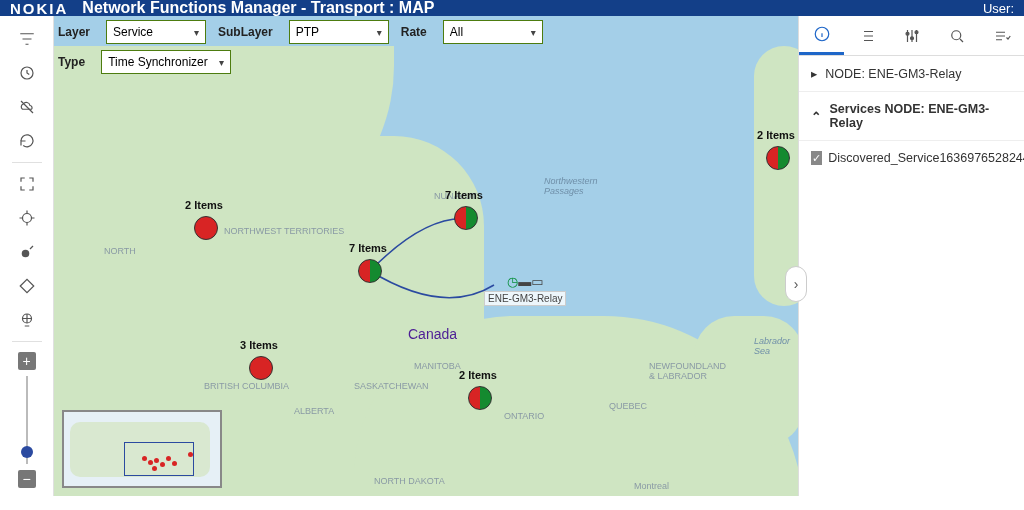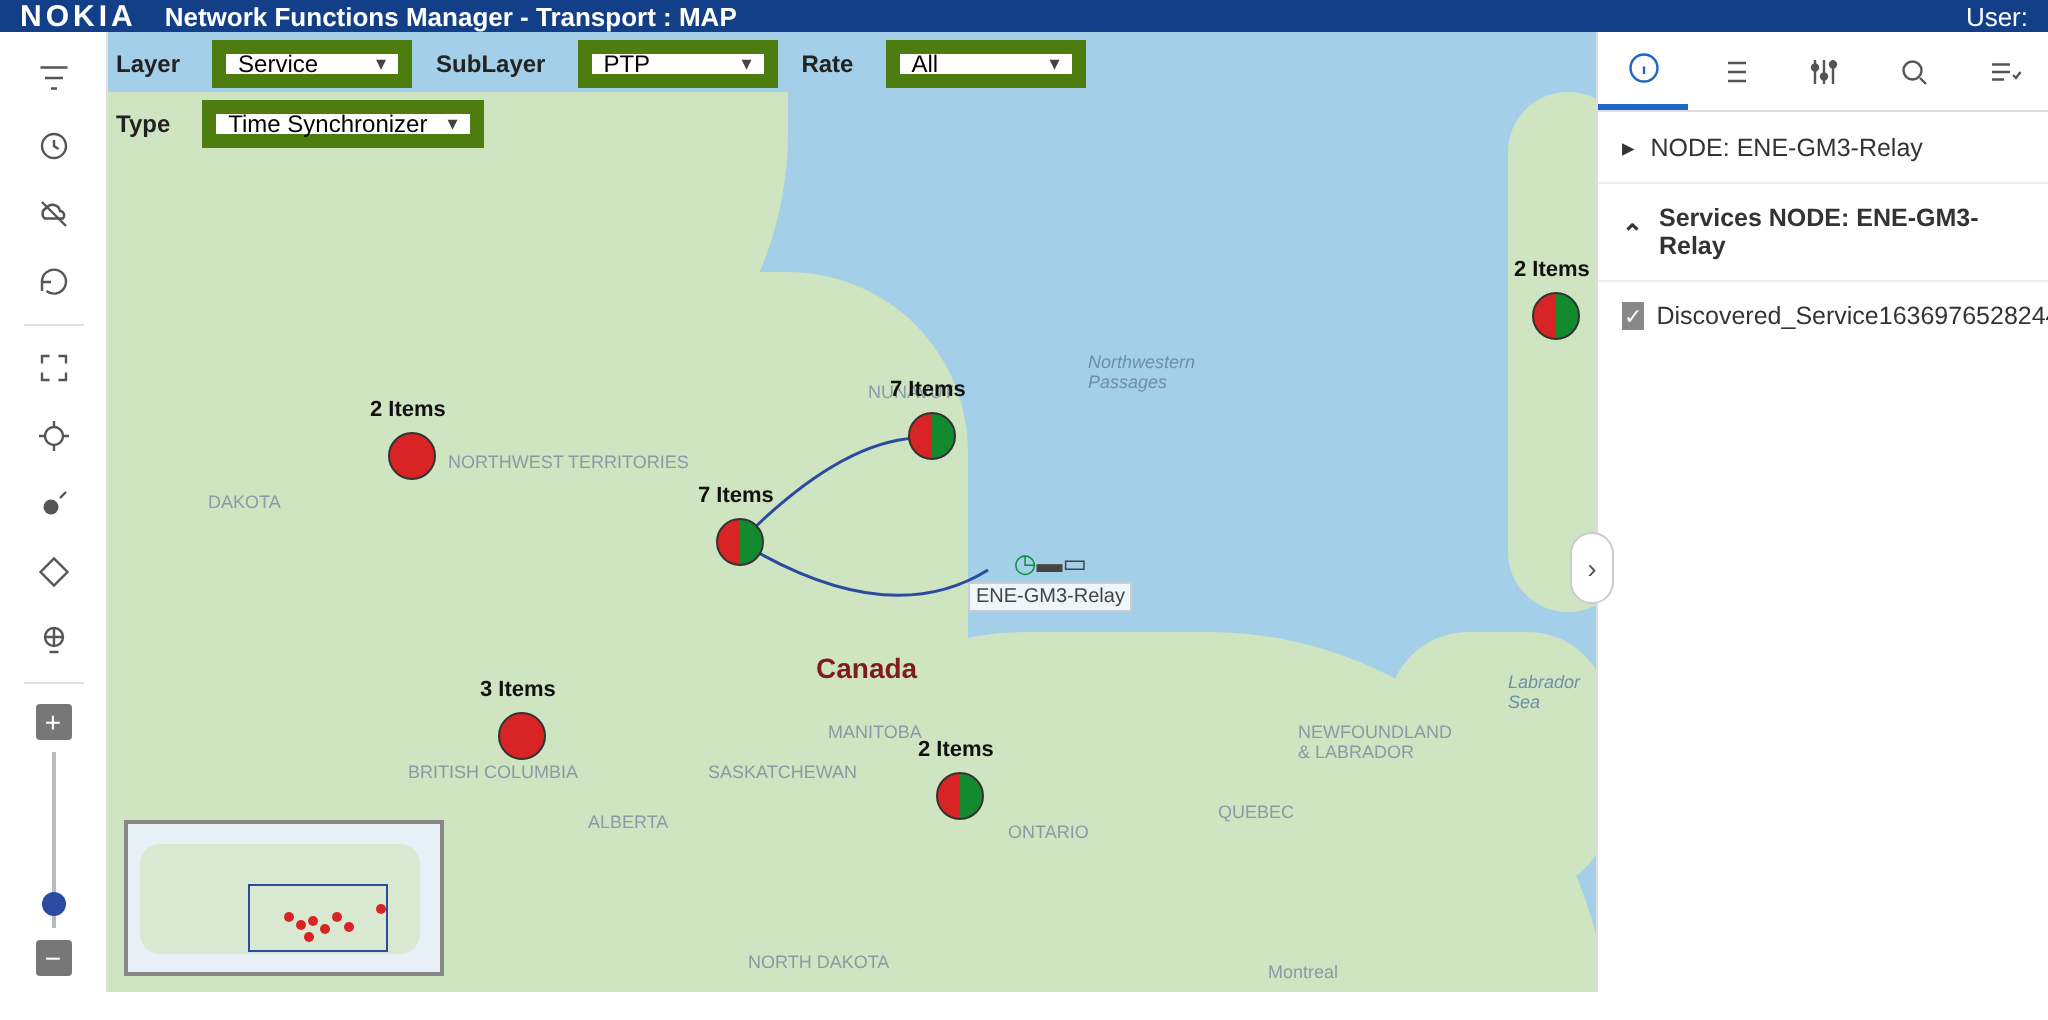--- a/index.html
+++ b/index.html
@@ -1,44 +1,44 @@
 <!DOCTYPE html>
 <html><head>
 <meta charset="utf-8">
 <style>
   * { box-sizing: border-box; margin: 0; padding: 0; }
   html, body { width: 1024px; height: 510px; font-family: Arial, Helvetica, sans-serif; font-size: 13px; background: #fff; overflow: hidden; }
   .header { height: 16px; background: #133f88; color: #fff; display: flex; align-items: center; padding: 0 10px; }
   .header .brand { font-weight: bold; letter-spacing: 2px; font-size: 15px; }
-  .header .title { margin-left: 14px; font-size: 13px; font-weight: 600; }
+  .header .title { margin-left: 14px; font-size: 16px; font-weight: 600; }
   .header .user { margin-left: auto; font-size: 13px; }
   .body { display: flex; height: 480px; }
   .left-tools { width: 54px; border-right: 1px solid #e0e0e0; display: flex; flex-direction: column; align-items: center; padding-top: 6px; background: #fff; }
   .left-tools .tool { width: 32px; height: 28px; margin: 3px 0; display: flex; align-items: center; justify-content: center; color: #555; border-radius: 4px; cursor: pointer; }
   .left-tools .sep { width: 30px; height: 1px; background: #e0e0e0; margin: 4px 0; }
   .left-tools svg { width: 18px; height: 18px; stroke: #555; fill: none; stroke-width: 1.6; }
   .slider-box { margin-top: 6px; display: flex; flex-direction: column; align-items: center; }
   .slider-box .sq { width: 18px; height: 18px; background: #777; color: #fff; font-size: 14px; display:flex; align-items:center; justify-content:center; border-radius:2px; cursor:pointer; }
   .slider-box .rail { width: 2px; height: 88px; background: #bbb; margin: 6px 0; position: relative; }
   .slider-box .knob { width: 12px; height: 12px; border-radius: 50%; background: #2b4aa0; position: absolute; left: -5px; top: 70px; cursor: pointer; }
 
   .map-area { flex: 1; position: relative; background: #a4cfe8; overflow: hidden; }
   .filters { position: absolute; top: 4px; left: 4px; z-index: 20; background: rgba(255,255,255,0.0); display:flex; flex-direction:column; gap:6px; }
   .filters .row { display: flex; gap: 12px; align-items: center; }
   .filters label { font-weight: bold; font-size: 12px; color: #222; margin-right:4px; }
-  .sel { display: inline-flex; align-items: center; border: 7px solid #4d7c0f; background: #fff; height: 24px; padding: 0 6px; font-size: 12px; min-width: 100px; justify-content: space-between; cursor: pointer; }
+  .sel { display: inline-flex; align-items: center; border: 1px solid #4d7c0f; background: #fff; height: 24px; padding: 0 6px; font-size: 12px; min-width: 100px; justify-content: space-between; cursor: pointer; }
   .sel .caret { font-size: 10px; color: #444; margin-left: 10px; }
 
   .land { position: absolute; background: #cfe5c2; }
   .land.l1 { left: 0; top: 120px; width: 430px; height: 360px; border-top-right-radius: 90px; }
   .land.l2 { left: 300px; top: 300px; width: 450px; height: 200px; border-top-left-radius: 160px; border-top-right-radius: 200px; }
   .land.l3 { left: 0; top: 30px; width: 340px; height: 200px; border-bottom-right-radius: 180px; }
   .land.l4 { left: 640px; top: 300px; width: 110px; height: 130px; border-radius: 40px; }
   .land.l5 { left: 700px; top: 30px; width: 60px; height: 260px; border-radius: 30px; }
-  .country-label { position: absolute; color: #7f1d1d; font-size: 14px; font-weight: 700; }
+  .country-label { position: absolute; color: #4c1d95; font-size: 14px; font-weight: 400; }
   .country-label.canada { left: 354px; top: 310px; }
   .map-sub { position:absolute; color:#8a9aa5; font-size:9px; }
 
   svg.lines { position: absolute; left: 0; top: 0; width: 100%; height: 100%; z-index: 5; pointer-events:none; }
 
   .node { position: absolute; width: 24px; height: 24px; border-radius: 50%; z-index: 10; cursor:pointer; border:1px solid #333; }
   .node .lbl { position: absolute; top: -18px; left: -10px; font-size: 11px; font-weight: bold; color: #111; white-space: nowrap; }
   .node.red { background: #d82424; }
   .node.split { background: linear-gradient(90deg, #d82424 50%, #148a2f 50%); }
   .device-ico { position:absolute; z-index:10; color:#444; font-size:13px; text-align:center; }
@@ -134,21 +134,21 @@
   </div>
 
   <div class="map-area">
     <div class="land l3"></div>
     <div class="land l1"></div>
     <div class="land l2"></div>
     <div class="land l4"></div>
     <div class="land l5"></div>
     <div class="country-label canada">Canada</div>
     <div class="map-sub" style="left:170px; top:210px;">NORTHWEST TERRITORIES</div>
-    <div class="map-sub" style="left:50px; top:230px;">DAKOTA</div>
+    <div class="map-sub" style="left:50px; top:230px;">NORTH</div>
     <div class="map-sub" style="left:130px; top:365px;margin-left:20px;">BRITISH COLUMBIA</div>
     <div class="map-sub" style="left:240px; top:390px;">ALBERTA</div>
     <div class="map-sub" style="left:300px; top:365px;">SASKATCHEWAN</div>
     <div class="map-sub" style="left:360px; top:345px;">MANITOBA</div>
     <div class="map-sub" style="left:450px; top:395px;">ONTARIO</div>
     <div class="map-sub" style="left:555px; top:385px;">QUEBEC</div>
     <div class="map-sub" style="left:595px; top:345px; width:80px;">NEWFOUNDLAND &amp; LABRADOR</div>
     <div class="map-sub" style="left:700px; top:320px; color:#6f8fa8; font-style:italic;">Labrador Sea</div>
     <div class="map-sub" style="left:490px; top:160px; color:#6f8fa8; font-style:italic; width:70px;">Northwestern Passages</div>
     <div class="map-sub" style="left:380px; top:175px;">NUNAVUT</div>

